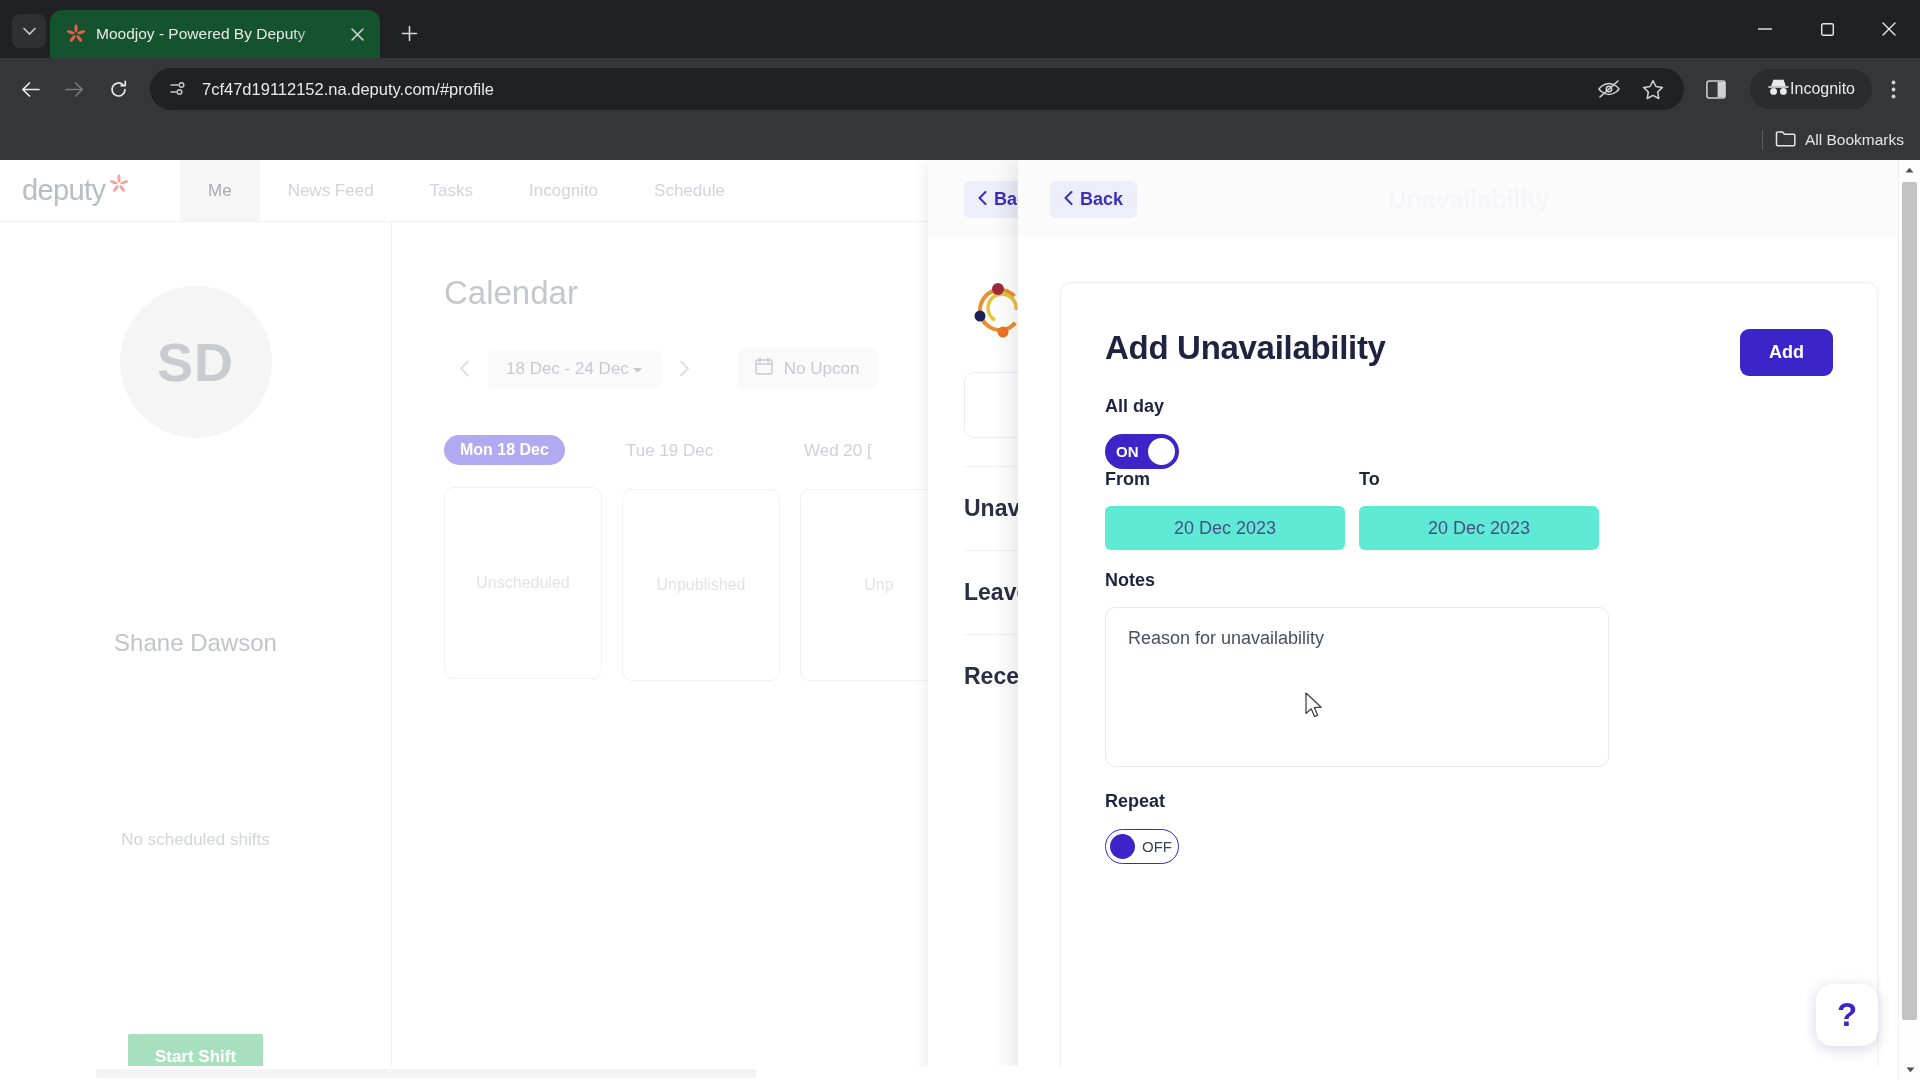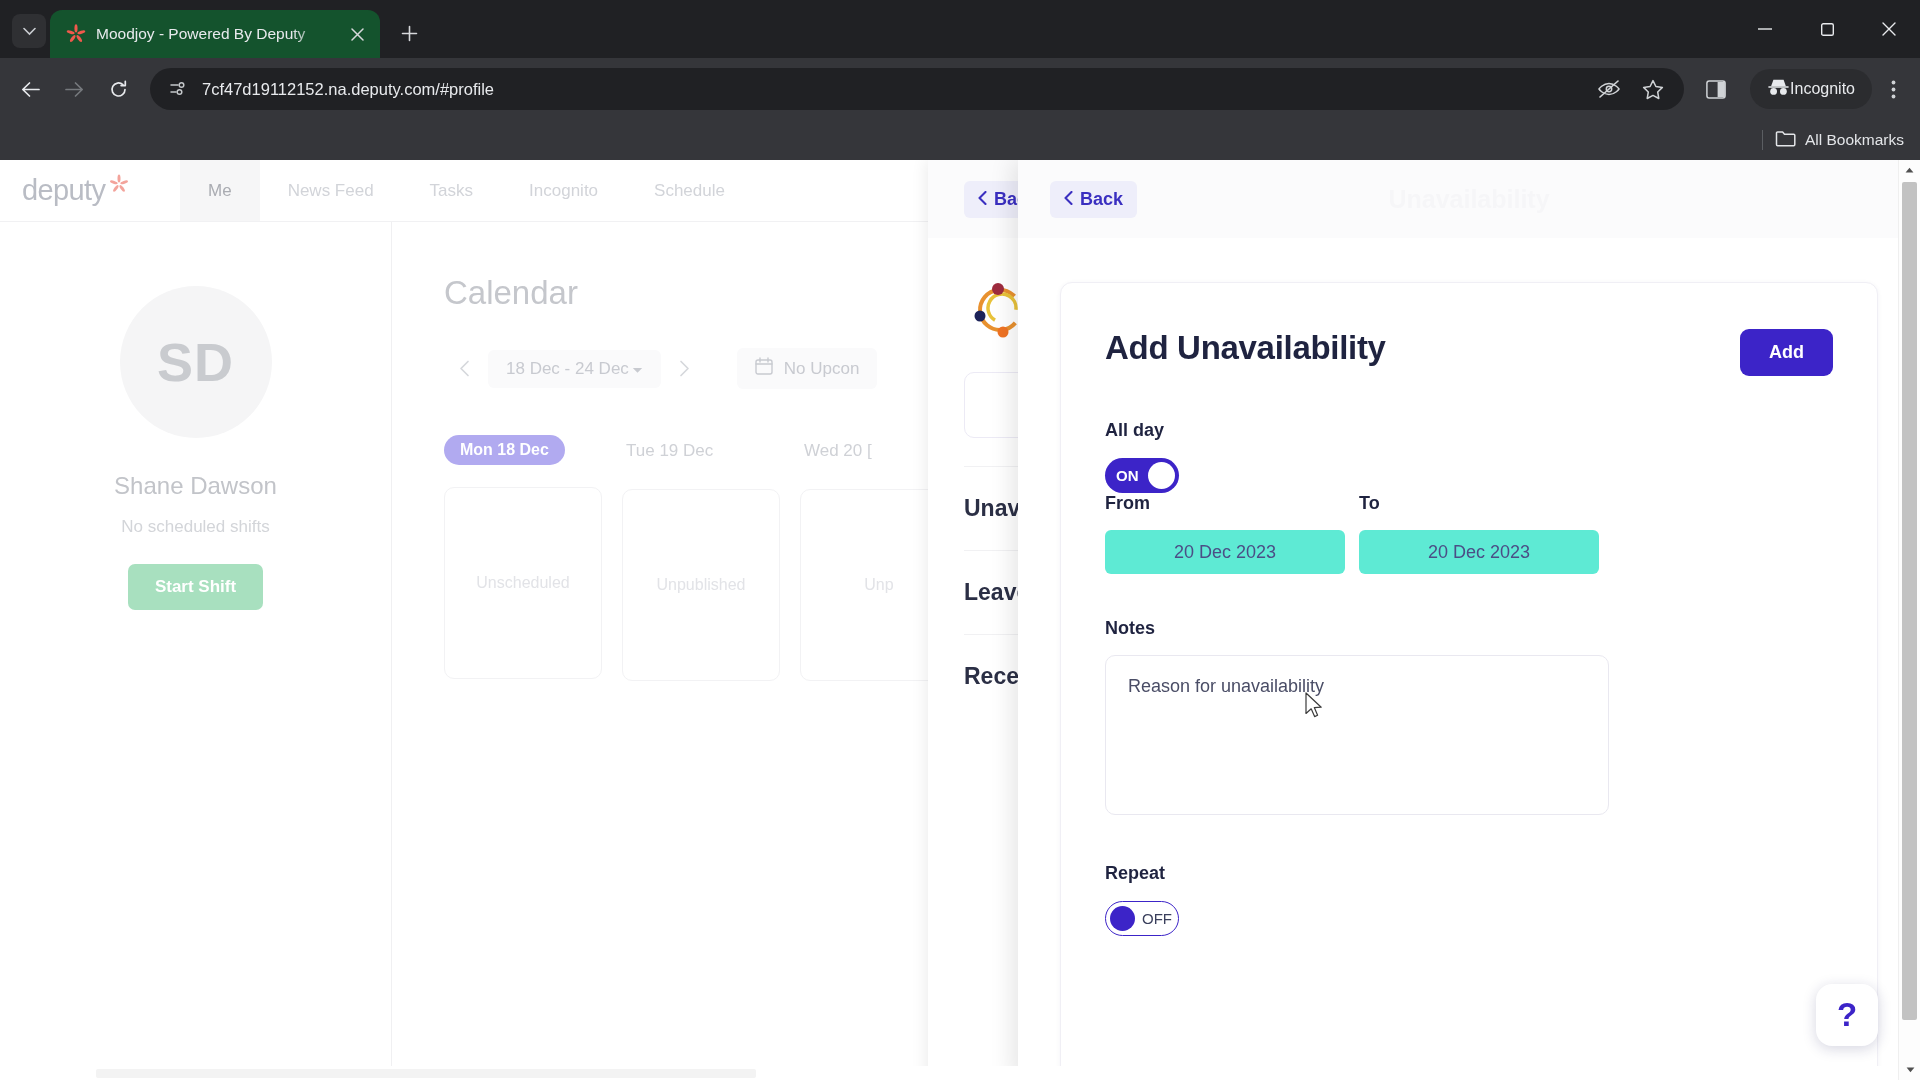--- a/index.html
+++ b/index.html
@@ -80,28 +80,28 @@
   .brand { width: 180px; display: flex; align-items: center; padding-left: 22px; gap: 4px; }
   .brand-text { font-size: 29px; color: #b9bcc4; font-weight: 400; letter-spacing: -0.6px; }
   .brand-star { width: 20px; height: 20px; position: relative; top: -7px; }
   .nav-tabs { display: flex; align-items: stretch; }
   .nav-tab { display: flex; align-items: center; padding: 0 28px; font-size: 17px; color: #d2d4d9; }
   .nav-tab.active { color: #aaacb2; background: #f6f6f7; }
 
   
   .profile-col { position: absolute; left: 0; top: 62px; width: 392px; height: 858px;
     background: #fff; border-right: 1px solid #f0f0f2; display: flex; flex-direction: column;
-    align-items: center; padding-top: 64px; }
+    align-items: center; padding-top: 64px; justify-content: space-between; }
   .avatar { width: 152px; height: 152px; border-radius: 50%; background: #f5f5f6;
     display: flex; align-items: center; justify-content: center;
     color: #c9cbcf; font-size: 54px; font-weight: 600; letter-spacing: 1px; }
   .profile-name { margin-top: 34px; font-size: 24px; color: #c2c4c9; }
   .profile-sub { margin-top: 17px; font-size: 17px; color: #d3d5d9; }
   .start-shift { margin-top: 27px; background: #a8e0bf; color: #fff; border: none;
-    border-radius: 7px; padding: 13px 27px; font-size: 17px; font-weight: 600;
+    border-radius: 2px; padding: 13px 27px; font-size: 17px; font-weight: 600;
     font-family: inherit; }
 
   
   .cal { position: absolute; left: 392px; top: 62px; right: 0; height: 858px; background: #fff;
     padding: 52px 0 0 52px; }
   .cal-title { font-size: 33px; color: #c5c7cc; font-weight: 400; }
   .cal-controls { display: flex; align-items: center; gap: 4px; margin-top: 36px; }
   .cal-arrow { width: 40px; height: 40px; display: flex; align-items: center; justify-content: center;
     color: #d6d8dc; font-size: 21px; }
   .cal-range { background: #fafafb; border-radius: 6px; padding: 9px 18px; font-size: 17px;
@@ -145,21 +145,21 @@
   .panel { margin: 44px 42px 0 42px; background: #fff; border: 1px solid #f0eff5;
     border-radius: 12px; box-shadow: 0 1px 5px rgba(30,25,90,0.05);
     padding: 46px 44px 40px 44px; height: 840px; }
 
   .panel-top { display: flex; align-items: flex-start; justify-content: space-between; }
   .panel-title { font-size: 33px; font-weight: 700; color: #1f2340; letter-spacing: -0.3px; }
   .add-btn { background: #3c24c8; color: #fff; border: none; border-radius: 9px;
     padding: 13px 29px; font-size: 18px; font-weight: 700; font-family: inherit; }
 
   .field-label { font-size: 18px; font-weight: 700; color: #1f2340; }
-  .grp { margin-top: 44px; }
+  .grp { margin-top: 20px; }
 
   .toggle-on { margin-top: 17px; width: 74px; height: 35px; background: #3c24c8;
     border-radius: 18px; display: flex; align-items: center; justify-content: space-between;
     padding: 0 4px 0 11px; }
   .toggle-on .t-txt { color: #fff; font-size: 15px; font-weight: 700; }
   .toggle-on .knob { width: 27px; height: 27px; border-radius: 50%; background: #fff; }
 
   .toggle-off { margin-top: 17px; width: 74px; height: 35px; background: #fff;
     border: 1.5px solid #3c24c8; border-radius: 18px; display: flex; align-items: center;
     gap: 7px; padding-left: 4px; }

